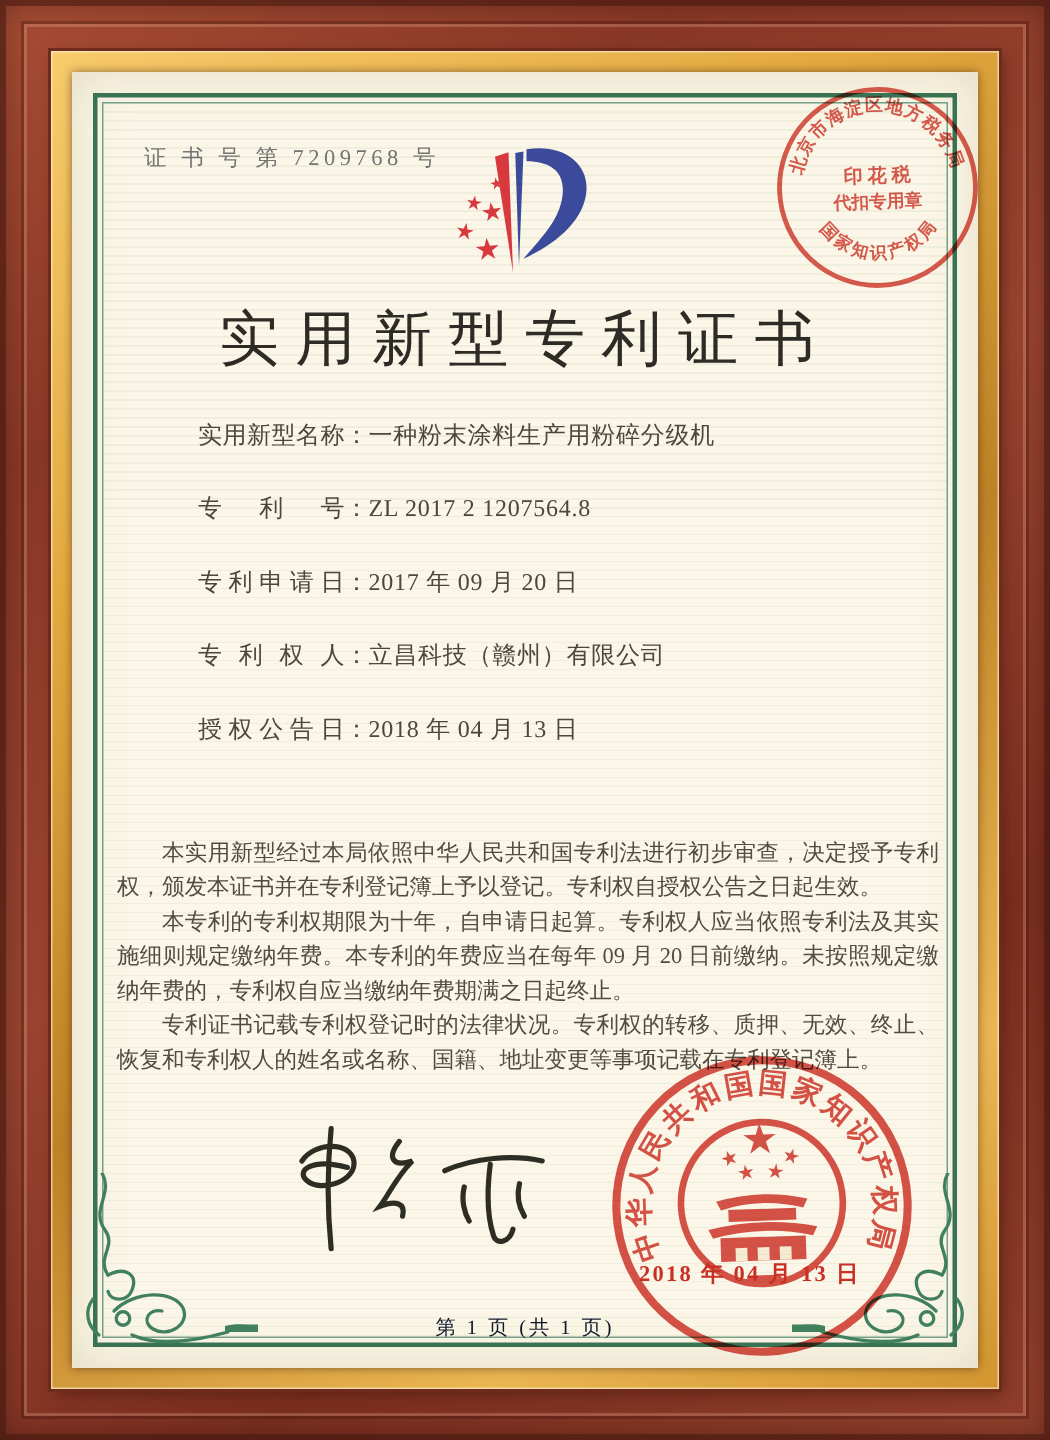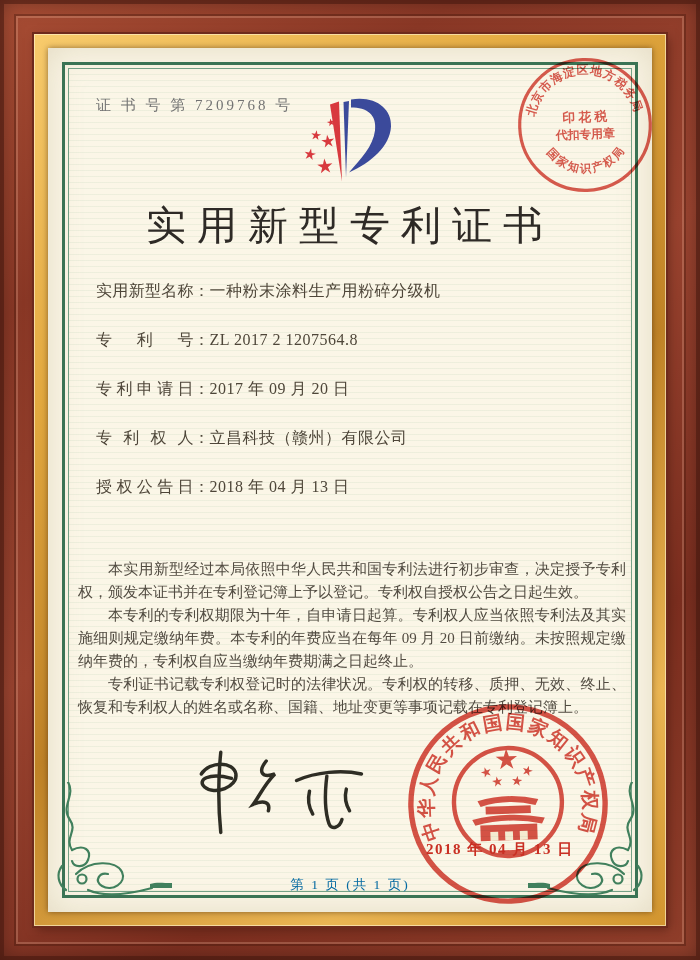--- a/index.html
+++ b/index.html
@@ -25,35 +25,35 @@
   .orn-bl{left:6px;}
   .orn-br{right:6px;transform:scaleX(-1);}
   
   .cert-no{position:absolute;left:48px;top:48px;font-size:15px;letter-spacing:3px;color:#737373;}
   .logo{position:absolute;left:224px;top:40px;width:160px;height:106px;}
   .tax-seal{position:absolute;left:466px;top:6px;width:142px;height:142px;
     mix-blend-mode:multiply;opacity:.88;transform:rotate(-2deg);}
   .title{position:absolute;left:0;right:0;top:150px;text-align:center;
     font-size:40px;font-weight:400;letter-spacing:11px;color:#2e2a26;}
   .fields{position:absolute;left:48px;right:30px;top:230px;}
-  .field{height:26px;line-height:26px;margin-bottom:23px;font-size:16px;color:#4e4639;white-space:nowrap;}
+  .field{height:26px;line-height:26px;margin-bottom:23px;font-size:16px;color:#4e4639;white-space:nowrap;margin-left:36px;}
   .flabel{display:inline-block;width:6.1em;text-align:justify;text-align-last:justify;vertical-align:top;}
   .fvalue{letter-spacing:.5px;}
   .paras{position:absolute;left:30px;top:510px;width:548px;
     font-size:15px;line-height:23px;color:#514b41;text-align:justify;}
   .paras p{margin:0;text-indent:2em;}
   .officer{position:absolute;left:48px;top:722px;font-size:17px;letter-spacing:4px;
     color:#39352e;line-height:31px;}
   .signature{position:absolute;left:140px;top:700px;width:190px;height:92px;}
   .big-seal{position:absolute;left:357px;top:653px;width:206px;height:206px;
     mix-blend-mode:multiply;opacity:.92;transform:rotate(-2deg);}
   .seal-date{position:absolute;left:378px;top:792px;font-size:15px;letter-spacing:1.5px;
     color:#c92f23;z-index:40;font-weight:600;}
   .cert-footer{position:absolute;left:0;right:0;top:828px;text-align:center;
-    font-size:13.5px;letter-spacing:2px;color:#0369a1;}
+    font-size:13.5px;letter-spacing:2px;color:#0f172a;}
   .seal-text{fill:#d5463c;font-family:"Liberation Serif","DejaVu Serif",serif;font-weight:600;}
 </style>
 </head>
 <body>
 
 <div class="stage">
   <div class="frame"></div>
   <div class="frame-ridge"></div>
   <div class="frame-gold"></div>
 

